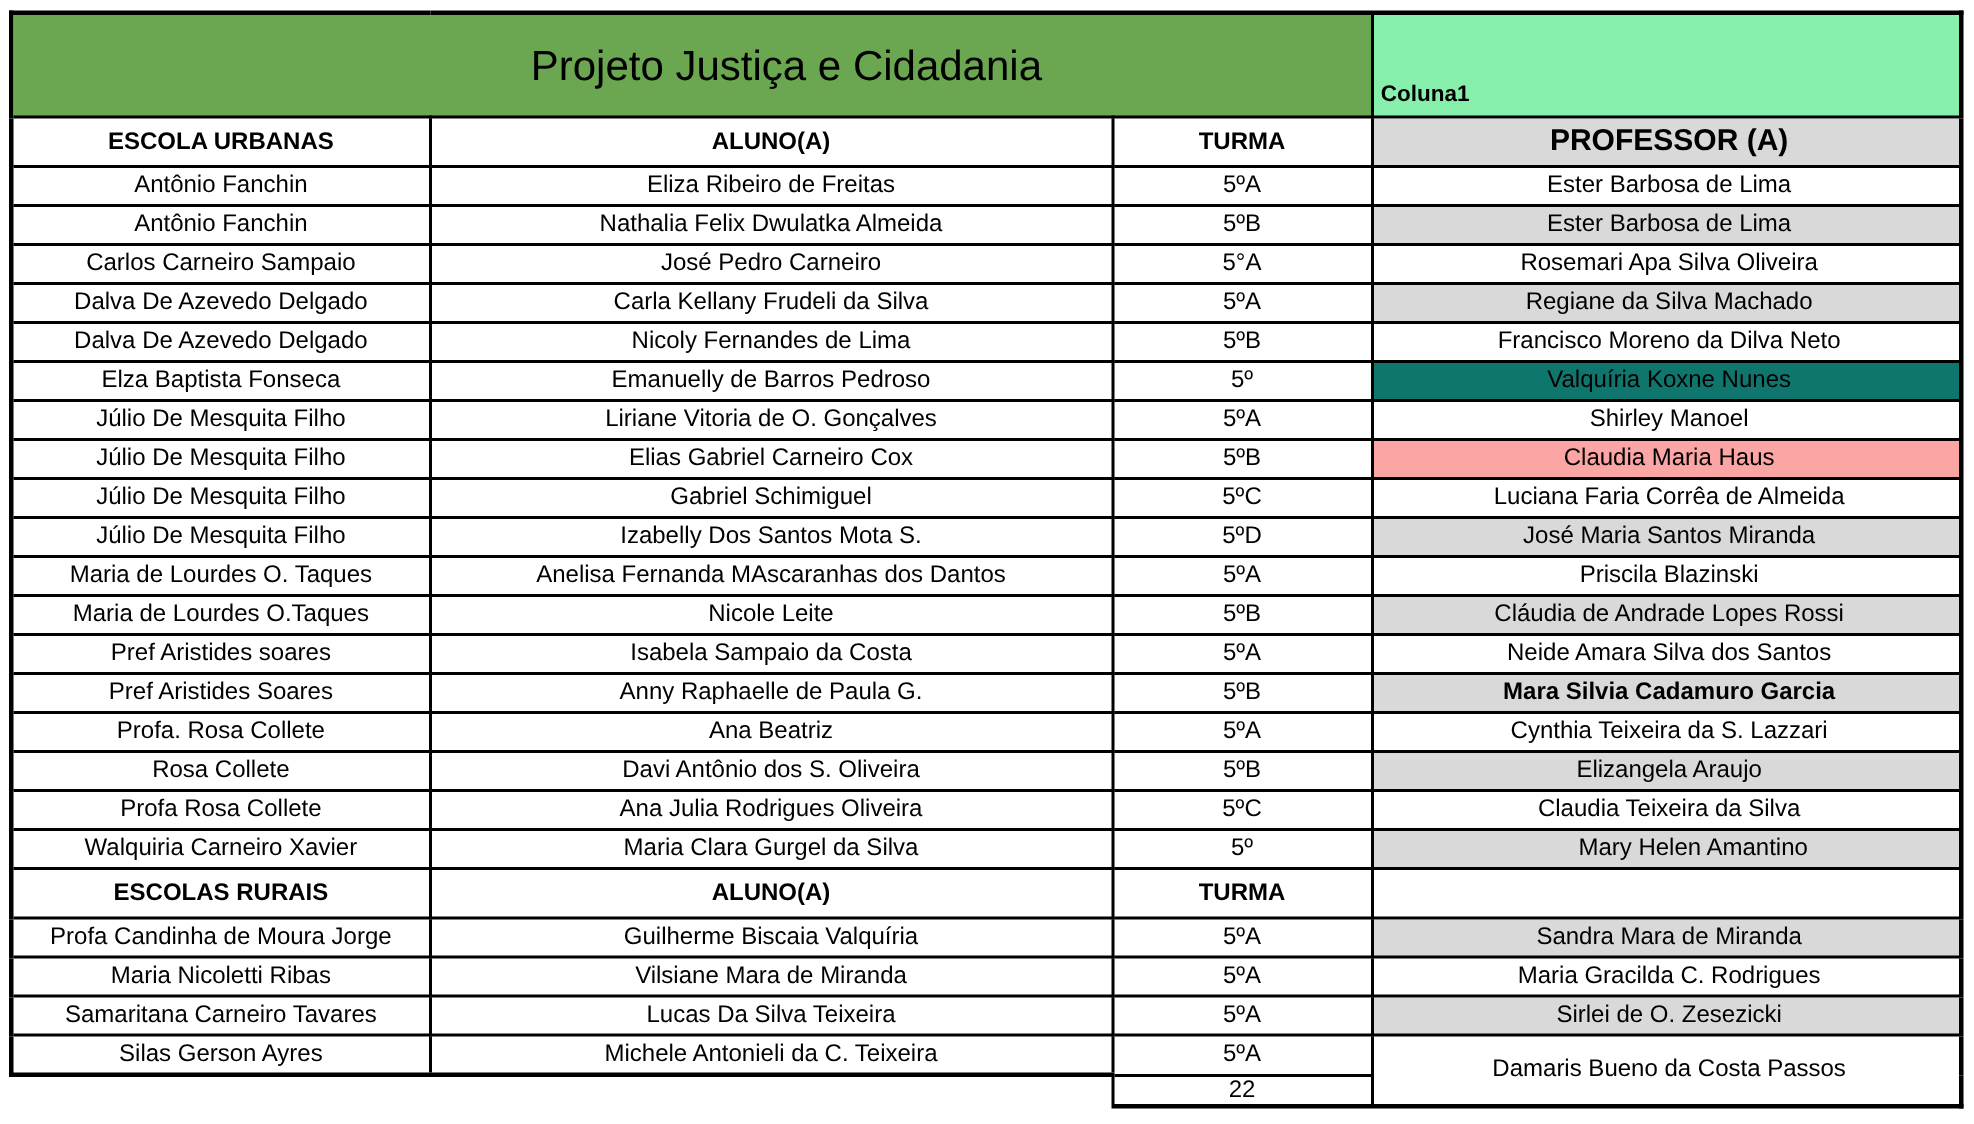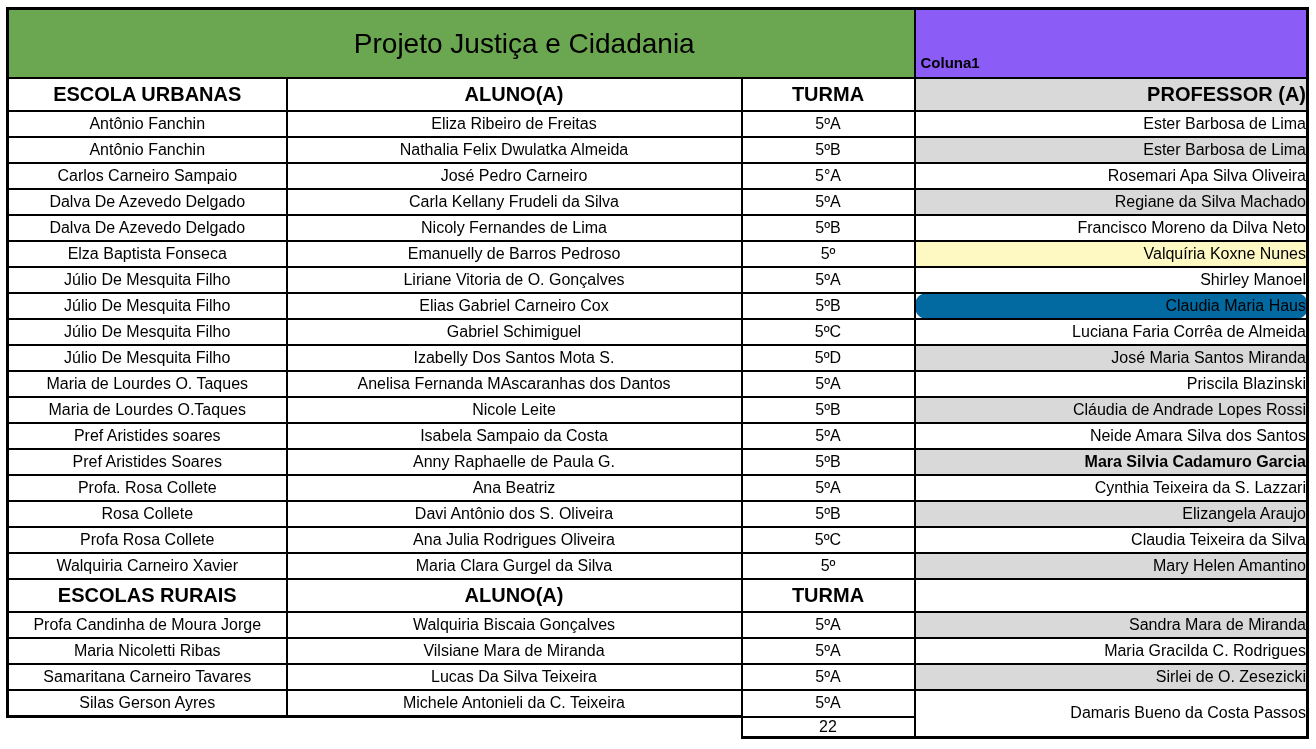--- a/index.html
+++ b/index.html
@@ -48,23 +48,23 @@
   }
   .coluna1-cell {
     text-align: left;
     vertical-align: bottom;
     font-weight: bold;
     font-size: 15px;
     padding: 0 0 6px 5px;
   }
 
   
-  .hdr td { font-weight: bold; font-size: 20px; height: 31px; }
-
-  .prof { text-align: right; padding-left: 4px; }
+  .hdr td { font-weight: bold; font-size: 16px; height: 31px; }
+
+  .prof { text-align: center; padding-left: 4px; }
 
   
   .last td:nth-child(1), .last td:nth-child(2) { border-bottom-width: 3px; }
   .last td:last-child { border-bottom-width: 3px; }
 
   
   .total td { height: 18px; }
   .total td.nob { border: none !important; background: transparent; }
   .total td.totalcell {
     border-right-width: 2px !important;
@@ -78,21 +78,21 @@
 <table class="sheet">
   <colgroup>
     <col class="c-escola">
     <col class="c-aluno">
     <col class="c-turma">
     <col class="c-prof">
   </colgroup>
   <tbody>
     <tr class="title-row">
       <td colspan="3" class="title-cell green" style="background: rgb(107, 166, 80);">Projeto Justiça e Cidadania</td>
-      <td class="coluna1-cell green" style="background: #8b5cf6;">Coluna1</td>
+      <td class="coluna1-cell green" style="background: #86efac;">Coluna1</td>
     </tr>
   <tr class="hdr">
         <td>ESCOLA URBANAS</td>
         <td>ALUNO(A)</td>
         <td>TURMA</td>
         <td class="prof" style="background: rgb(217, 217, 217); font-size: 20px;">PROFESSOR (A)</td>
       </tr>
       <tr class="row">
         <td>Antônio Fanchin</td>
         <td>Eliza Ribeiro de Freitas</td>
@@ -120,33 +120,33 @@
       <tr class="row">
         <td>Dalva De Azevedo Delgado</td>
         <td>Nicoly Fernandes de Lima</td>
         <td>5ºB</td>
         <td class="prof">Francisco Moreno da Dilva Neto</td>
       </tr>
       <tr class="row">
         <td>Elza Baptista Fonseca</td>
         <td>Emanuelly de Barros Pedroso</td>
         <td>5º</td>
-        <td class="prof" style="background: #fef9c3;">Valquíria Koxne Nunes</td>
+        <td class="prof" style="background: #0f766e;">Valquíria Koxne Nunes</td>
       </tr>
       <tr class="row">
         <td>Júlio De Mesquita Filho</td>
         <td>Liriane Vitoria de O. Gonçalves</td>
         <td>5ºA</td>
         <td class="prof">Shirley Manoel</td>
       </tr>
       <tr class="row">
         <td>Júlio De Mesquita Filho</td>
         <td>Elias Gabriel Carneiro Cox</td>
         <td>5ºB</td>
-        <td class="prof" style="background: #0369a1; border-radius: 12px;">Claudia Maria Haus</td>
+        <td class="prof" style="background: #fca5a5;">Claudia Maria Haus</td>
       </tr>
       <tr class="row">
         <td>Júlio De Mesquita Filho</td>
         <td>Gabriel Schimiguel</td>
         <td>5ºC</td>
         <td class="prof">Luciana Faria Corrêa de Almeida</td>
       </tr>
       <tr class="row">
         <td>Júlio De Mesquita Filho</td>
         <td>Izabelly Dos Santos Mota S.</td>
@@ -202,21 +202,21 @@
         <td class="prof" style="background: rgb(217, 217, 217); padding-left: 36px;">Mary Helen Amantino</td>
       </tr>
       <tr class="hdr">
         <td>ESCOLAS RURAIS</td>
         <td>ALUNO(A)</td>
         <td>TURMA</td>
         <td class="prof"></td>
       </tr>
       <tr class="row">
         <td>Profa Candinha de Moura Jorge</td>
-        <td>Walquiria Biscaia Gonçalves</td>
+        <td>Guilherme Biscaia Valquíria</td>
         <td>5ºA</td>
         <td class="prof" style="background: rgb(217, 217, 217);">Sandra Mara de Miranda</td>
       </tr>
       <tr class="row">
         <td>Maria Nicoletti Ribas</td>
         <td>Vilsiane Mara de Miranda</td>
         <td>5ºA</td>
         <td class="prof">Maria Gracilda C. Rodrigues</td>
       </tr>
       <tr class="row">

